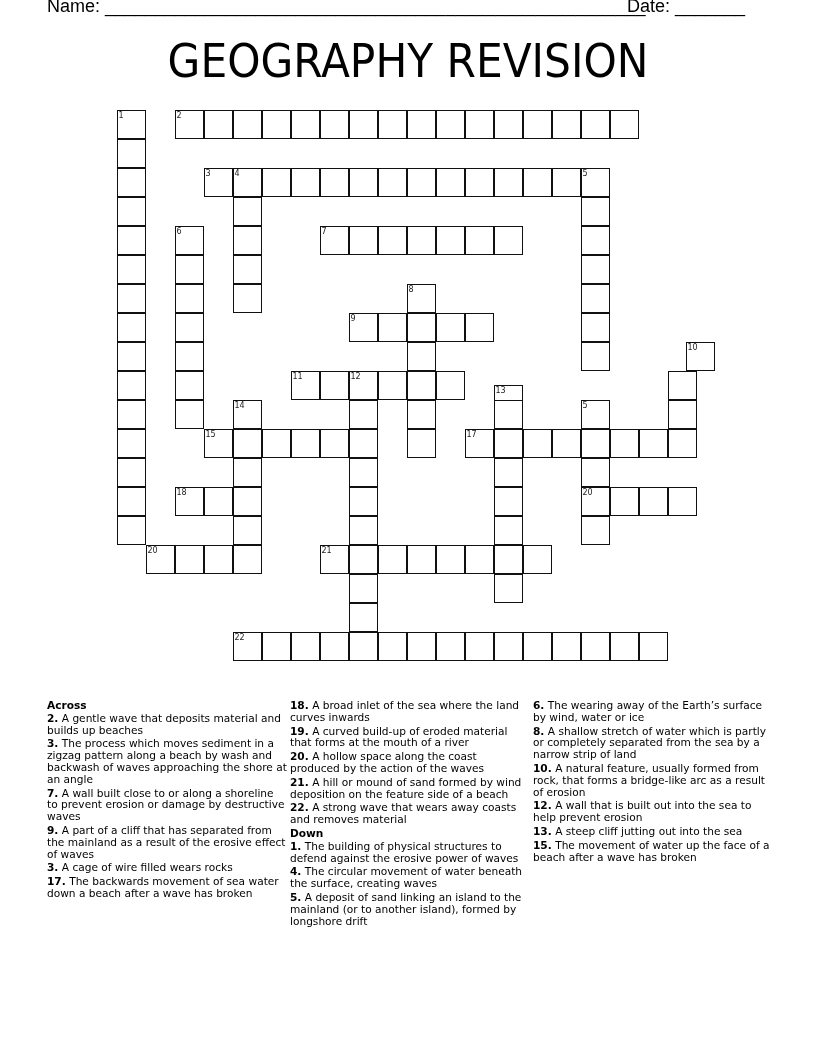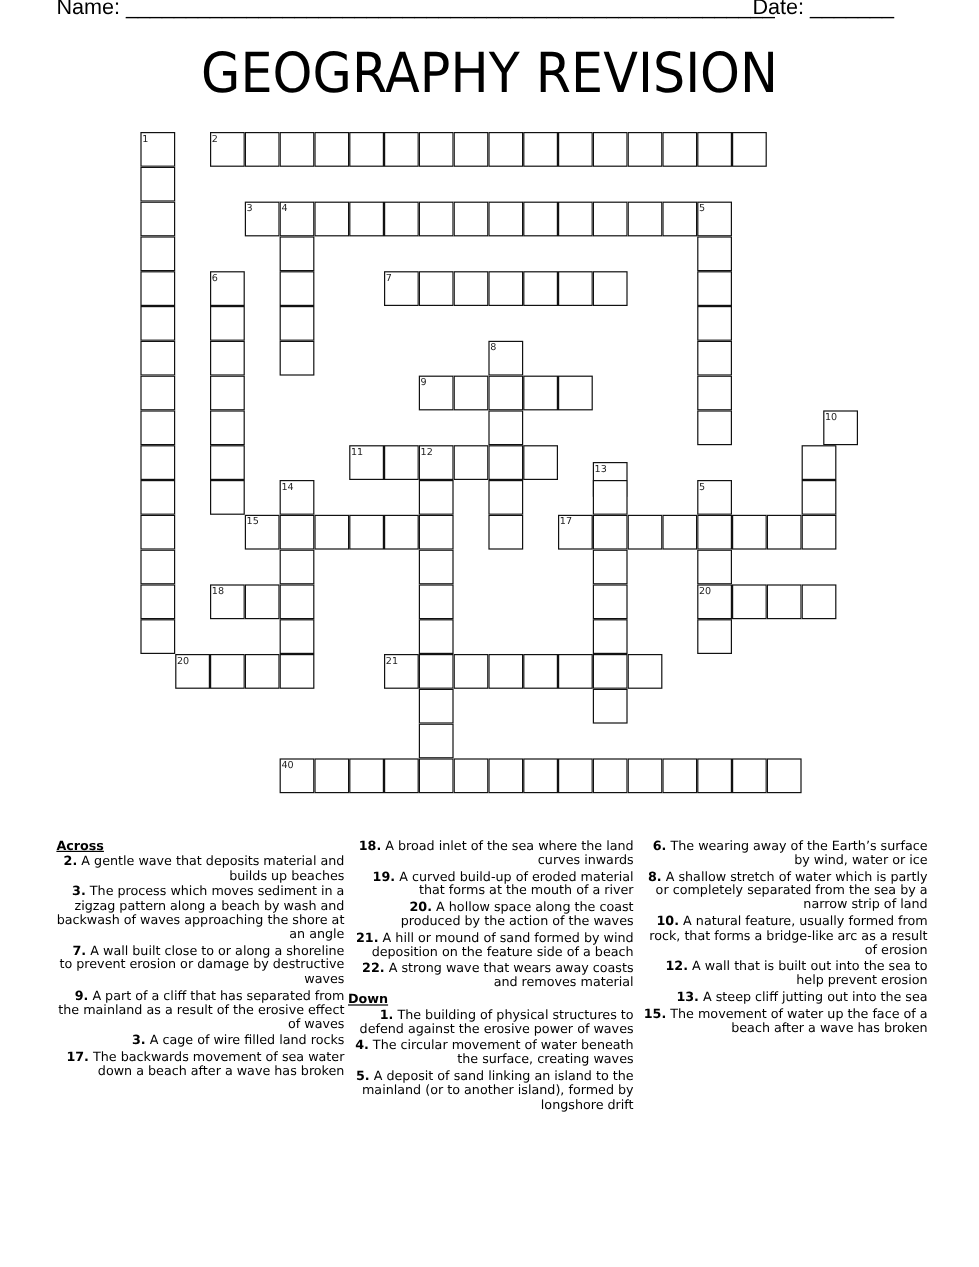--- a/index.html
+++ b/index.html
@@ -12,22 +12,22 @@
   .grid { position: absolute; left: 117px; top: 110px; width: 600px; height: 560px; }
   .cell { position: absolute; width: 29px; height: 29px; box-sizing: border-box;
     border: 1.5px solid #111; background: #fff; margin-left: -0.5px; margin-top: -0.5px; }
   .cell .num { position: absolute; left: 1px; top: 0px; font-family: "DejaVu Sans", sans-serif;
     font-size: 8px; line-height: 9px; color: #222; }
   .clues { position: absolute; top: 700px; font-family: "DejaVu Sans", sans-serif; font-size: 10.6px;
     line-height: 11.8px; }
   .col1 { left: 47px; width: 240px; }
   .col2 { left: 290px; width: 238px; }
   .col3 { left: 533px; width: 240px; }
-  .sec-head { font-weight: bold; text-decoration: underline; margin-bottom: 1px; }
-  .clue { margin-bottom: 2px; text-align: right; }
+  .sec-head { font-weight: bold; margin-bottom: 1px; }
+  .clue { margin-bottom: 2px; }
   .clue b { font-weight: bold; }
 </style>
 </head>
 <body>
 
 <div class="hdr hdr-name">Name: ______________________________________________________</div>
 <div class="hdr hdr-date">Date: _______</div>
 
 <div class="title">GEOGRAPHY REVISION</div>
 
@@ -207,21 +207,21 @@
     <div class="cell" style="left: 87px; top: 435px;"></div>
     <div class="cell" style="left: 203px; top: 435px;">
       <span class="num">21</span>
     </div>
     <div class="cell" style="left: 261px; top: 435px;"></div>
     <div class="cell" style="left: 290px; top: 435px;"></div>
     <div class="cell" style="left: 319px; top: 435px;"></div>
     <div class="cell" style="left: 348px; top: 435px;"></div>
     <div class="cell" style="left: 406px; top: 435px;"></div>
     <div class="cell" style="left: 116px; top: 522px;">
-      <span class="num">40</span>
+      <span class="num">22</span>
     </div>
     <div class="cell" style="left: 145px; top: 522px;"></div>
     <div class="cell" style="left: 174px; top: 522px;"></div>
     <div class="cell" style="left: 203px; top: 522px;"></div>
     <div class="cell" style="left: 261px; top: 522px;"></div>
     <div class="cell" style="left: 290px; top: 522px;"></div>
     <div class="cell" style="left: 319px; top: 522px;"></div>
     <div class="cell" style="left: 348px; top: 522px;"></div>
     <div class="cell" style="left: 377px; top: 522px;"></div>
     <div class="cell" style="left: 406px; top: 522px;"></div>
@@ -231,21 +231,21 @@
     <div class="cell" style="left: 522px; top: 522px;"></div>
   </div>
 
 <div class="clues col1">
   <div class="sec-head">Across</div>
   <div id="c1">
       <div class="clue"><b>2.</b> <span>A gentle wave that deposits material and builds up beaches</span></div>
       <div class="clue"><b>3.</b> <span>The process which moves sediment in a zigzag pattern along a beach by wash and backwash of waves approaching the shore at an angle</span></div>
       <div class="clue"><b>7.</b> <span>A wall built close to or along a shoreline to prevent erosion or damage by destructive waves</span></div>
       <div class="clue"><b>9.</b> <span>A part of a cliff that has separated from the mainland as a result of the erosive effect of waves</span></div>
-      <div class="clue"><b>3.</b> <span>A cage of wire filled land rocks</span></div>
+      <div class="clue"><b>3.</b> <span>A cage of wire filled wears rocks</span></div>
       <div class="clue"><b>17.</b> <span>The backwards movement of sea water down a beach after a wave has broken</span></div>
     </div>
 </div>
 <div class="clues col2">
   <div id="c2a">
       <div class="clue"><b>18.</b> <span>A broad inlet of the sea where the land curves inwards</span></div>
       <div class="clue"><b>19.</b> <span>A curved build-up of eroded material that forms at the mouth of a river</span></div>
       <div class="clue"><b>20.</b> <span>A hollow space along the coast produced by the action of the waves</span></div>
       <div class="clue"><b>21.</b> <span>A hill or mound of sand formed by wind deposition on the feature side of a beach</span></div>
       <div class="clue"><b>22.</b> <span>A strong wave that wears away coasts and removes material</span></div>

